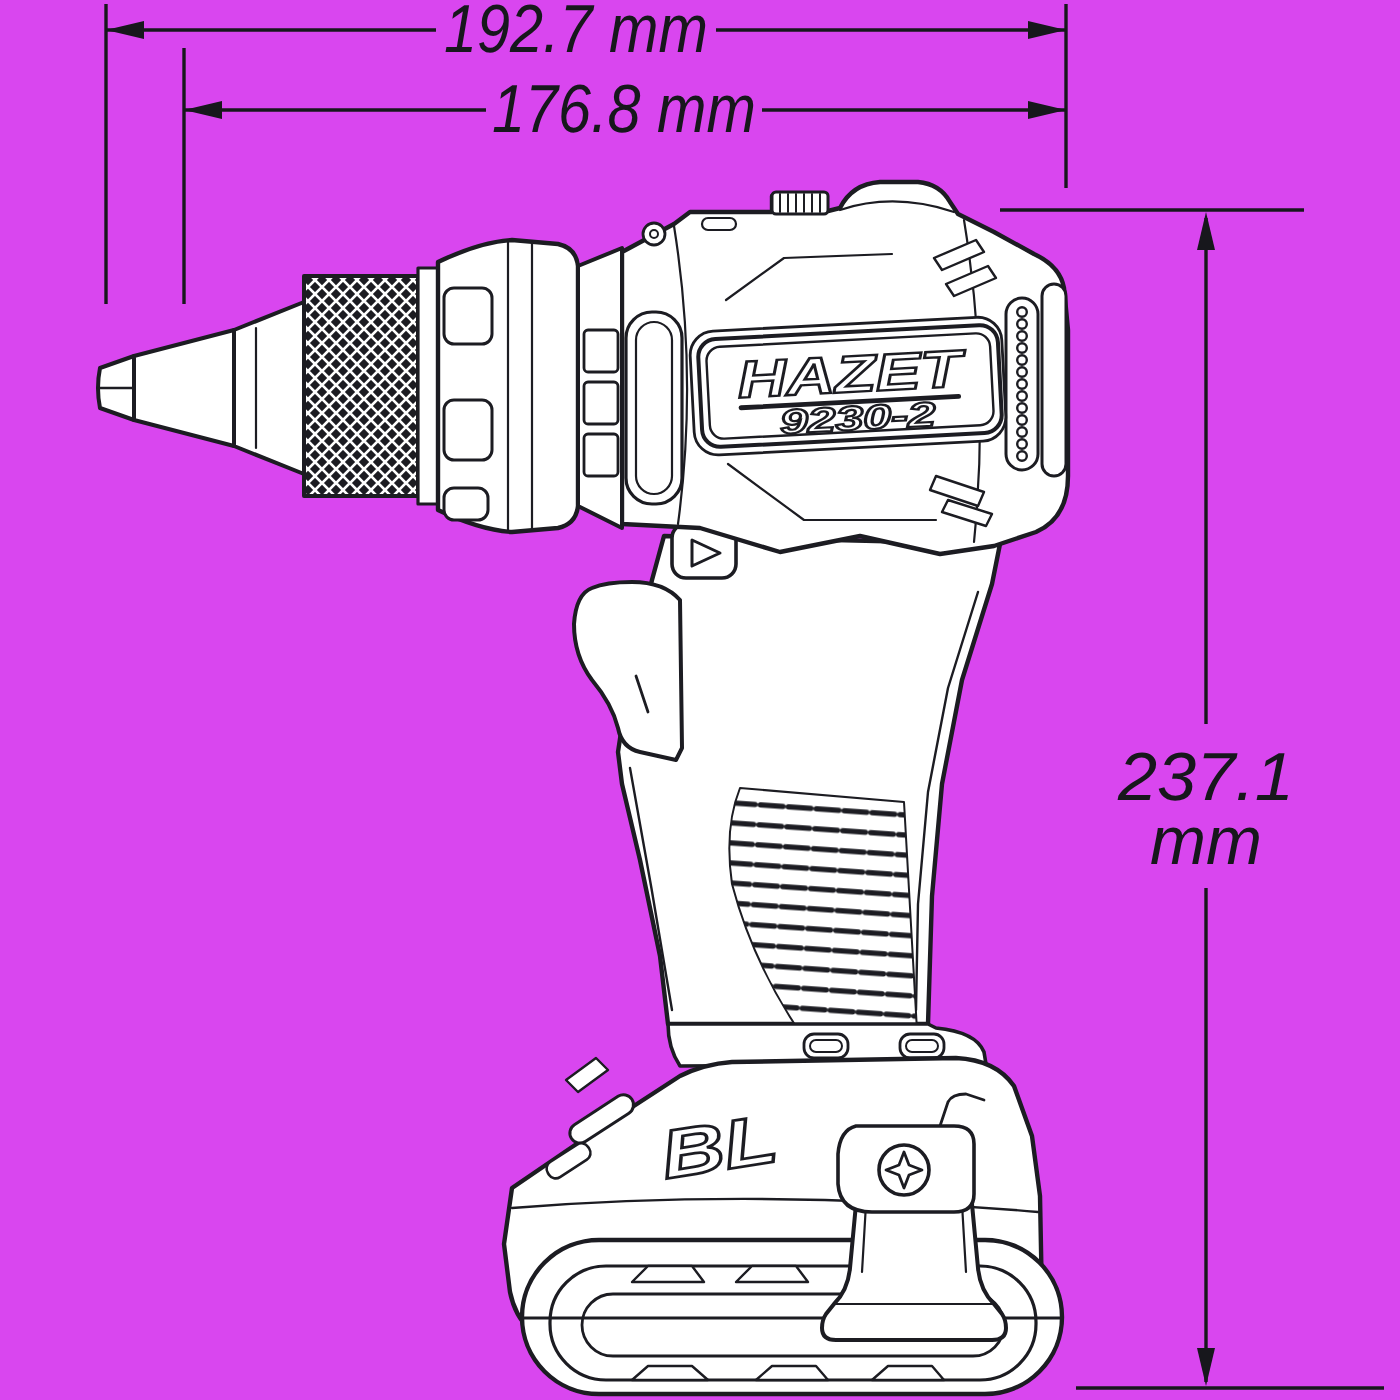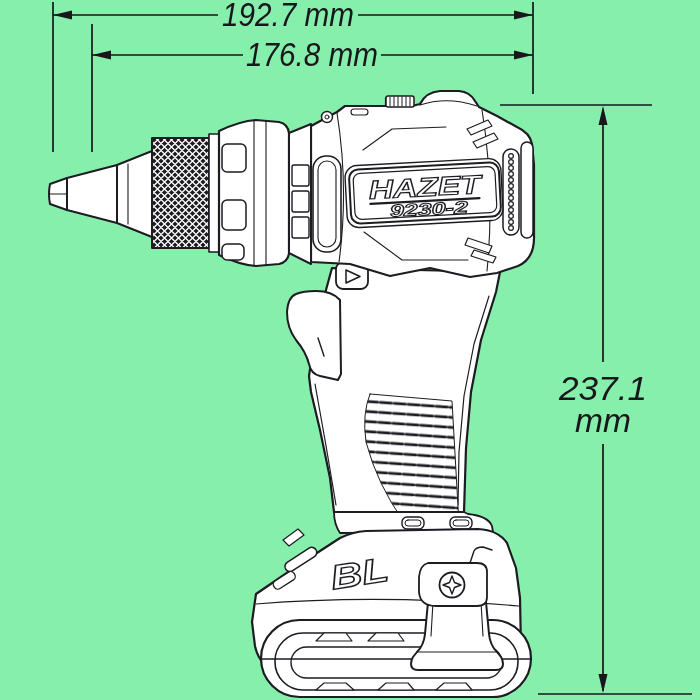--- a/index.html
+++ b/index.html
@@ -1,16 +1,16 @@
 <!DOCTYPE html>
 <html><head>
 <meta charset="utf-8">
 <style>
   html,body{margin:0;padding:0;background:#ffffff;}
-  .stage{position:relative;width:700px;height:700px;background:#86efac;overflow:hidden;
+  .stage{position:relative;width:700px;height:700px;background:#d946ef;overflow:hidden;
          font-family:"Liberation Sans", sans-serif;}
   svg text{font-family:"Liberation Sans", sans-serif;}
   .dim-text{font-style:italic;font-size:34px;fill:#17171c;}
   .brand-text{font-style:italic;font-weight:bold;fill:#ffffff;stroke:#1c1c22;}
 </style>
 </head>
 <body>
 
 <div class="stage">
 <svg width="700" height="700" viewBox="0 0 700 700">

